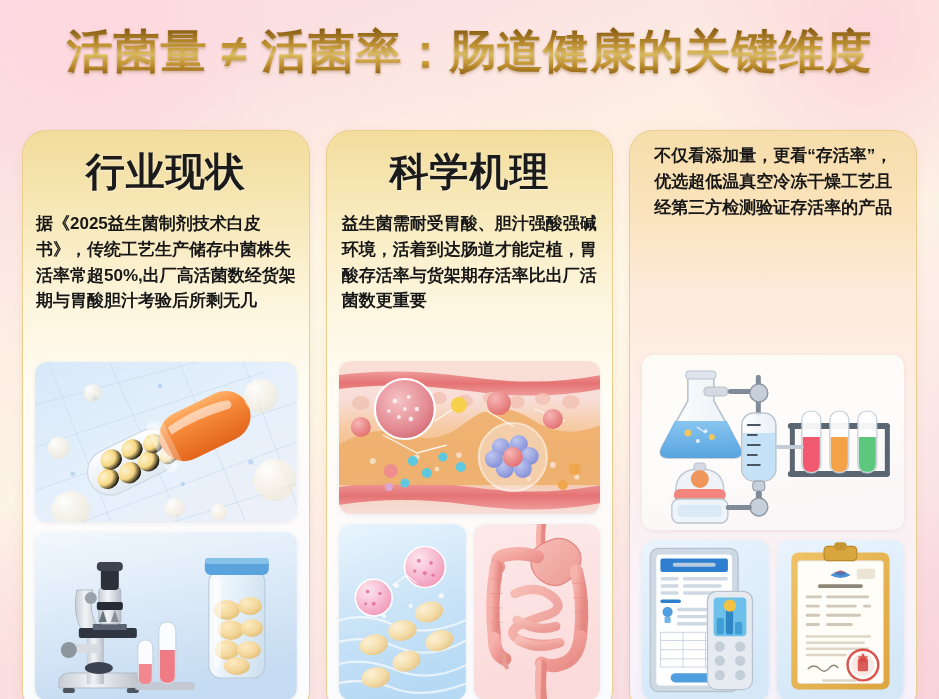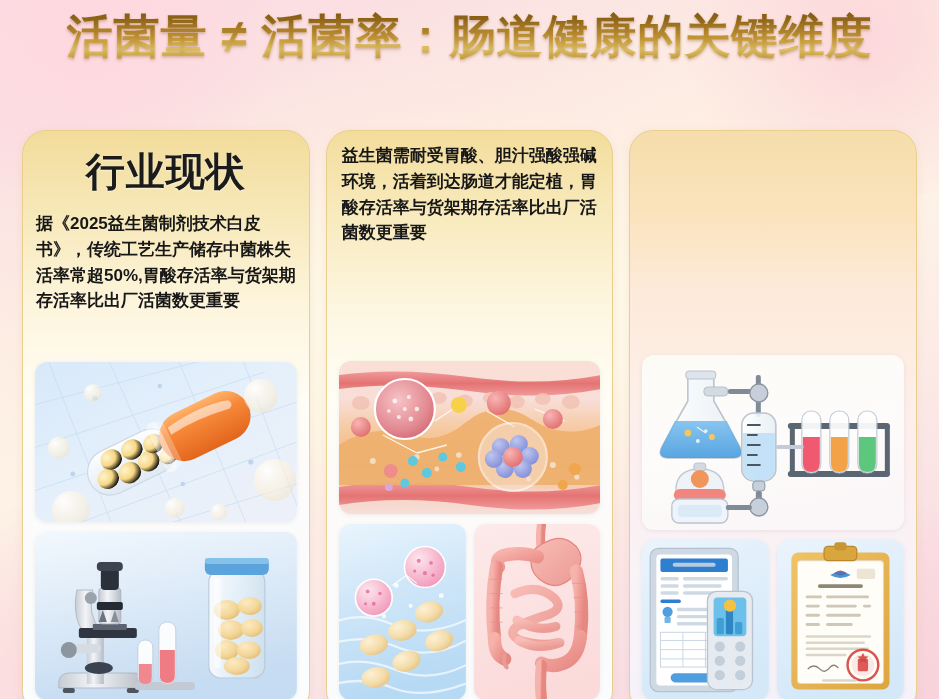--- a/index.html
+++ b/index.html
@@ -22,23 +22,23 @@
     background: radial-gradient(circle, rgba(255,214,222,0.75) 0%, rgba(255,214,222,0) 70%); }
   .glow.tr { right:-140px; top:-120px; width:420px; height:320px;
     background: radial-gradient(circle, rgba(252,206,216,0.7) 0%, rgba(252,206,216,0) 70%); }
   .glow.bl { left:-130px; bottom:-150px; width:430px; height:350px;
     background: radial-gradient(circle, rgba(250,205,214,0.7) 0%, rgba(250,205,214,0) 70%); }
   .glow.br { right:-130px; bottom:-150px; width:430px; height:350px;
     background: radial-gradient(circle, rgba(250,203,212,0.72) 0%, rgba(250,203,212,0) 70%); }
 
   
   .title-wrap {
-    position: absolute; left: 0; right: 0; top: 6px;
+    position: absolute; left: 0; right: 0; top: 12px;
     height: 80px;
-    display: flex; justify-content: center;
+    display: flex; align-items: center; justify-content: center;
   }
   .title {
     font-size: 46px;
     font-weight: 700;
     letter-spacing: 1px;
     white-space: nowrap;
     background: linear-gradient(180deg,
         #7a5410 0%, #8d6416 16%, #c79b36 40%,
         #e3c86c 54%, #c89a33 70%, #8a5f12 88%, #6e4a0c 100%);
     -webkit-background-clip: text;
@@ -131,21 +131,21 @@
 <div class="glow br"></div>
 
 <div class="title-wrap">
   <h1 class="title">活菌量 ≠ 活菌率：肠道健康的关键维度</h1>
 </div>
 
 <div class="cards">
 
   <section class="card c1">
     <h2 class="card-head">行业现状</h2>
-    <p class="card-body">据《2025益生菌制剂技术白皮书》，传统工艺生产储存中菌株失活率常超50%,胃酸存活率与货架期存活率比出厂活菌数更重要</p>
+    <p class="card-body">据《2025益生菌制剂技术白皮书》，传统工艺生产储存中菌株失活率常超50%,出厂高活菌数经货架期与胃酸胆汁考验后所剩无几</p>
     <div class="card-figs">
 
       <div class="fig f1">
         <svg viewBox="0 0 262 160" preserveAspectRatio="xMidYMid slice">
           <defs>
             <linearGradient id="c1bg" x1="0" y1="0" x2="1" y2="1">
               <stop offset="0" stop-color="#d8e9fa"></stop>
                 <stop offset="0.5" stop-color="#e5f0fb"></stop>
               <stop offset="1" stop-color="#eef0f9"></stop>
             </linearGradient>
@@ -287,20 +287,21 @@
             </g>
             <rect x="9" y="22" width="7" height="90" rx="3" fill="#ffffff" opacity="0.55"></rect>
           </g>
         </svg>
       </div>
 
     </div>
   </section>
 
   <section class="card c2">
+    <h2 class="card-head">科学机理</h2>
     <p class="card-body">益生菌需耐受胃酸、胆汁强酸强碱环境，活着到达肠道才能定植，胃酸存活率与货架期存活率比出厂活菌数更重要</p>
     <div class="card-figs">
 
       <div class="fig f1">
         <svg viewBox="0 0 262 153" preserveAspectRatio="xMidYMid slice">
           <defs>
             <linearGradient id="tissue" x1="0" y1="0" x2="0" y2="1">
               <stop offset="0" stop-color="#fadfd6"></stop>
                 <stop offset="0.25" stop-color="#f8ded8"></stop>
               <stop offset="0.45" stop-color="#f6c9a0"></stop>
@@ -510,20 +511,21 @@
                 <path d="M99 102 h12"></path>
             </g>
           </svg>
         </div>
       </div>
 
     </div>
   </section>
 
   <section class="card c3">
+    <p class="card-body">不仅看添加量，更看“存活率”，优选超低温真空冷冻干燥工艺且经第三方检测验证存活率的产品</p>
     <div class="card-figs">
 
       <div class="fig f1">
         <svg viewBox="0 0 262 175" preserveAspectRatio="xMidYMid slice">
           <defs>
             <linearGradient id="labbg" x1="0" y1="0" x2="0.3" y2="1">
               <stop offset="0" stop-color="#fdfbf6"></stop>
                 <stop offset="0.6" stop-color="#fdfcfb"></stop>
               <stop offset="1" stop-color="#fbf6f7"></stop>
             </linearGradient>

